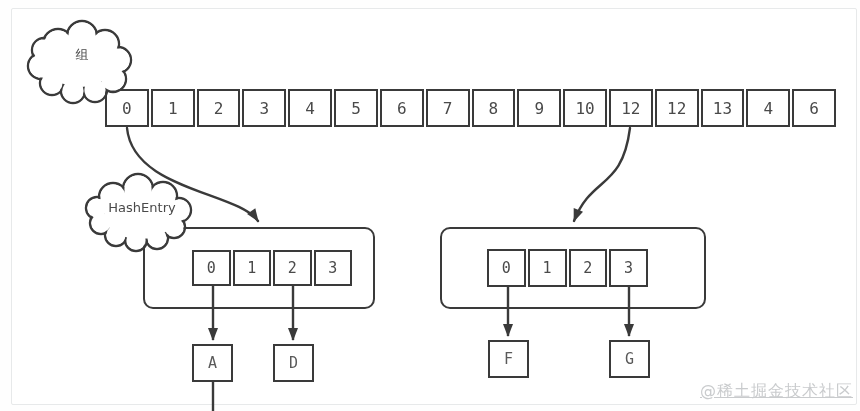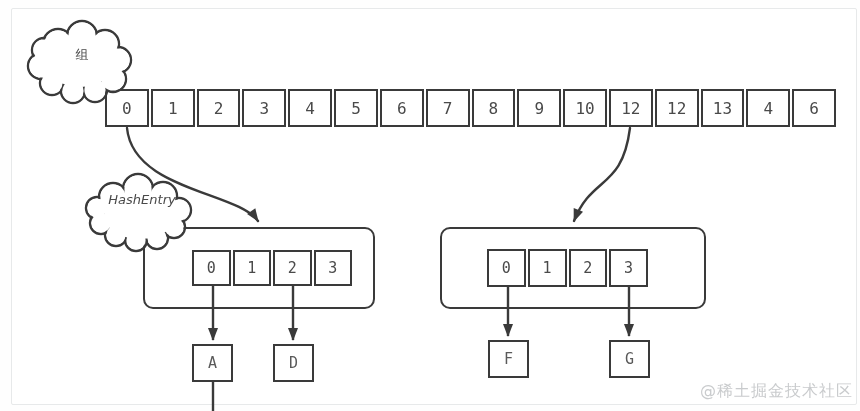--- a/index.html
+++ b/index.html
@@ -37,24 +37,24 @@
   .node.g { left: 609px; top: 340px; }
 
   
   .overlay { position: absolute; left: 0; top: 0; width: 860px; height: 411px;
     z-index: 5; pointer-events: none; }
 
   
   .cloud-text { position: absolute; z-index: 6; text-align: center; color: #4a4a4a;
     font-size: 13px; line-height: 17px; pointer-events: none; }
   .cloud-text.segment   { left: 34px; top: 46px; width: 96px; }
-  .cloud-text.hashentry { left: 92px; top: 191px; width: 100px; font-style: italic; }
+  .cloud-text.hashentry { left: 92px; top: 199px; width: 100px; }
 
   .watermark { position: absolute; left: 640px; top: 381px; width: 213px; height: 20px;
-    text-align: right; font-size: 16px; color: #c9cbcd; z-index: 3; letter-spacing: 1px; }
+    text-align: right; font-size: 16px; color: #c9cbcd; z-index: 3; letter-spacing: 1px; text-decoration: underline; }
 </style>
 </head>
 <body>
 
 <div class="stage">
   <div class="frame"></div>
 
   <div class="seg-array">
     <div class="cell">0</div>
     <div class="cell">1</div>

